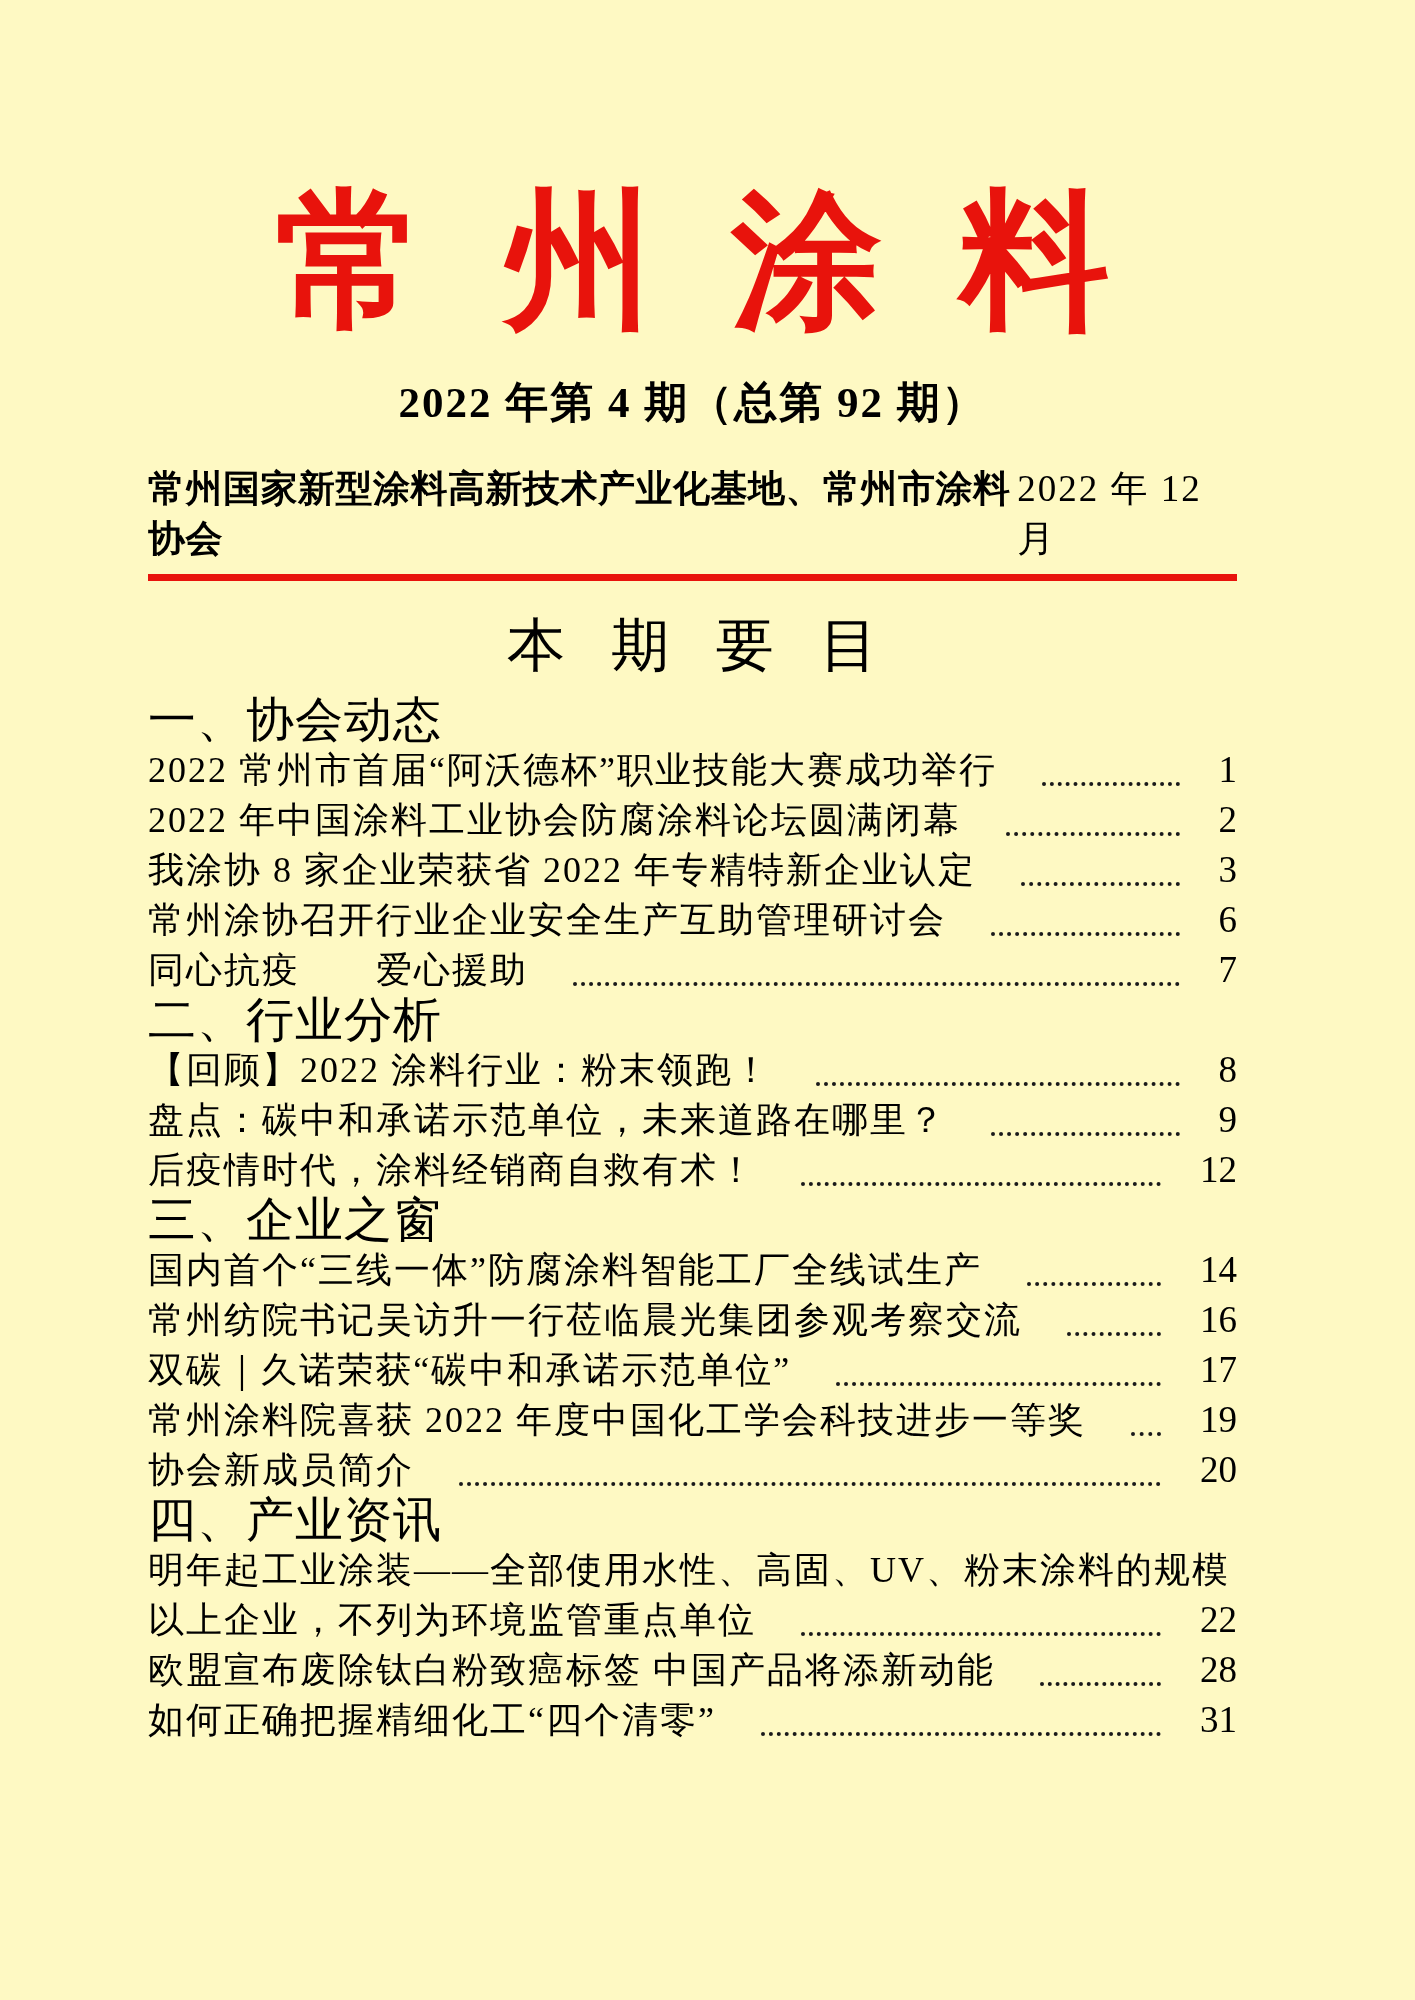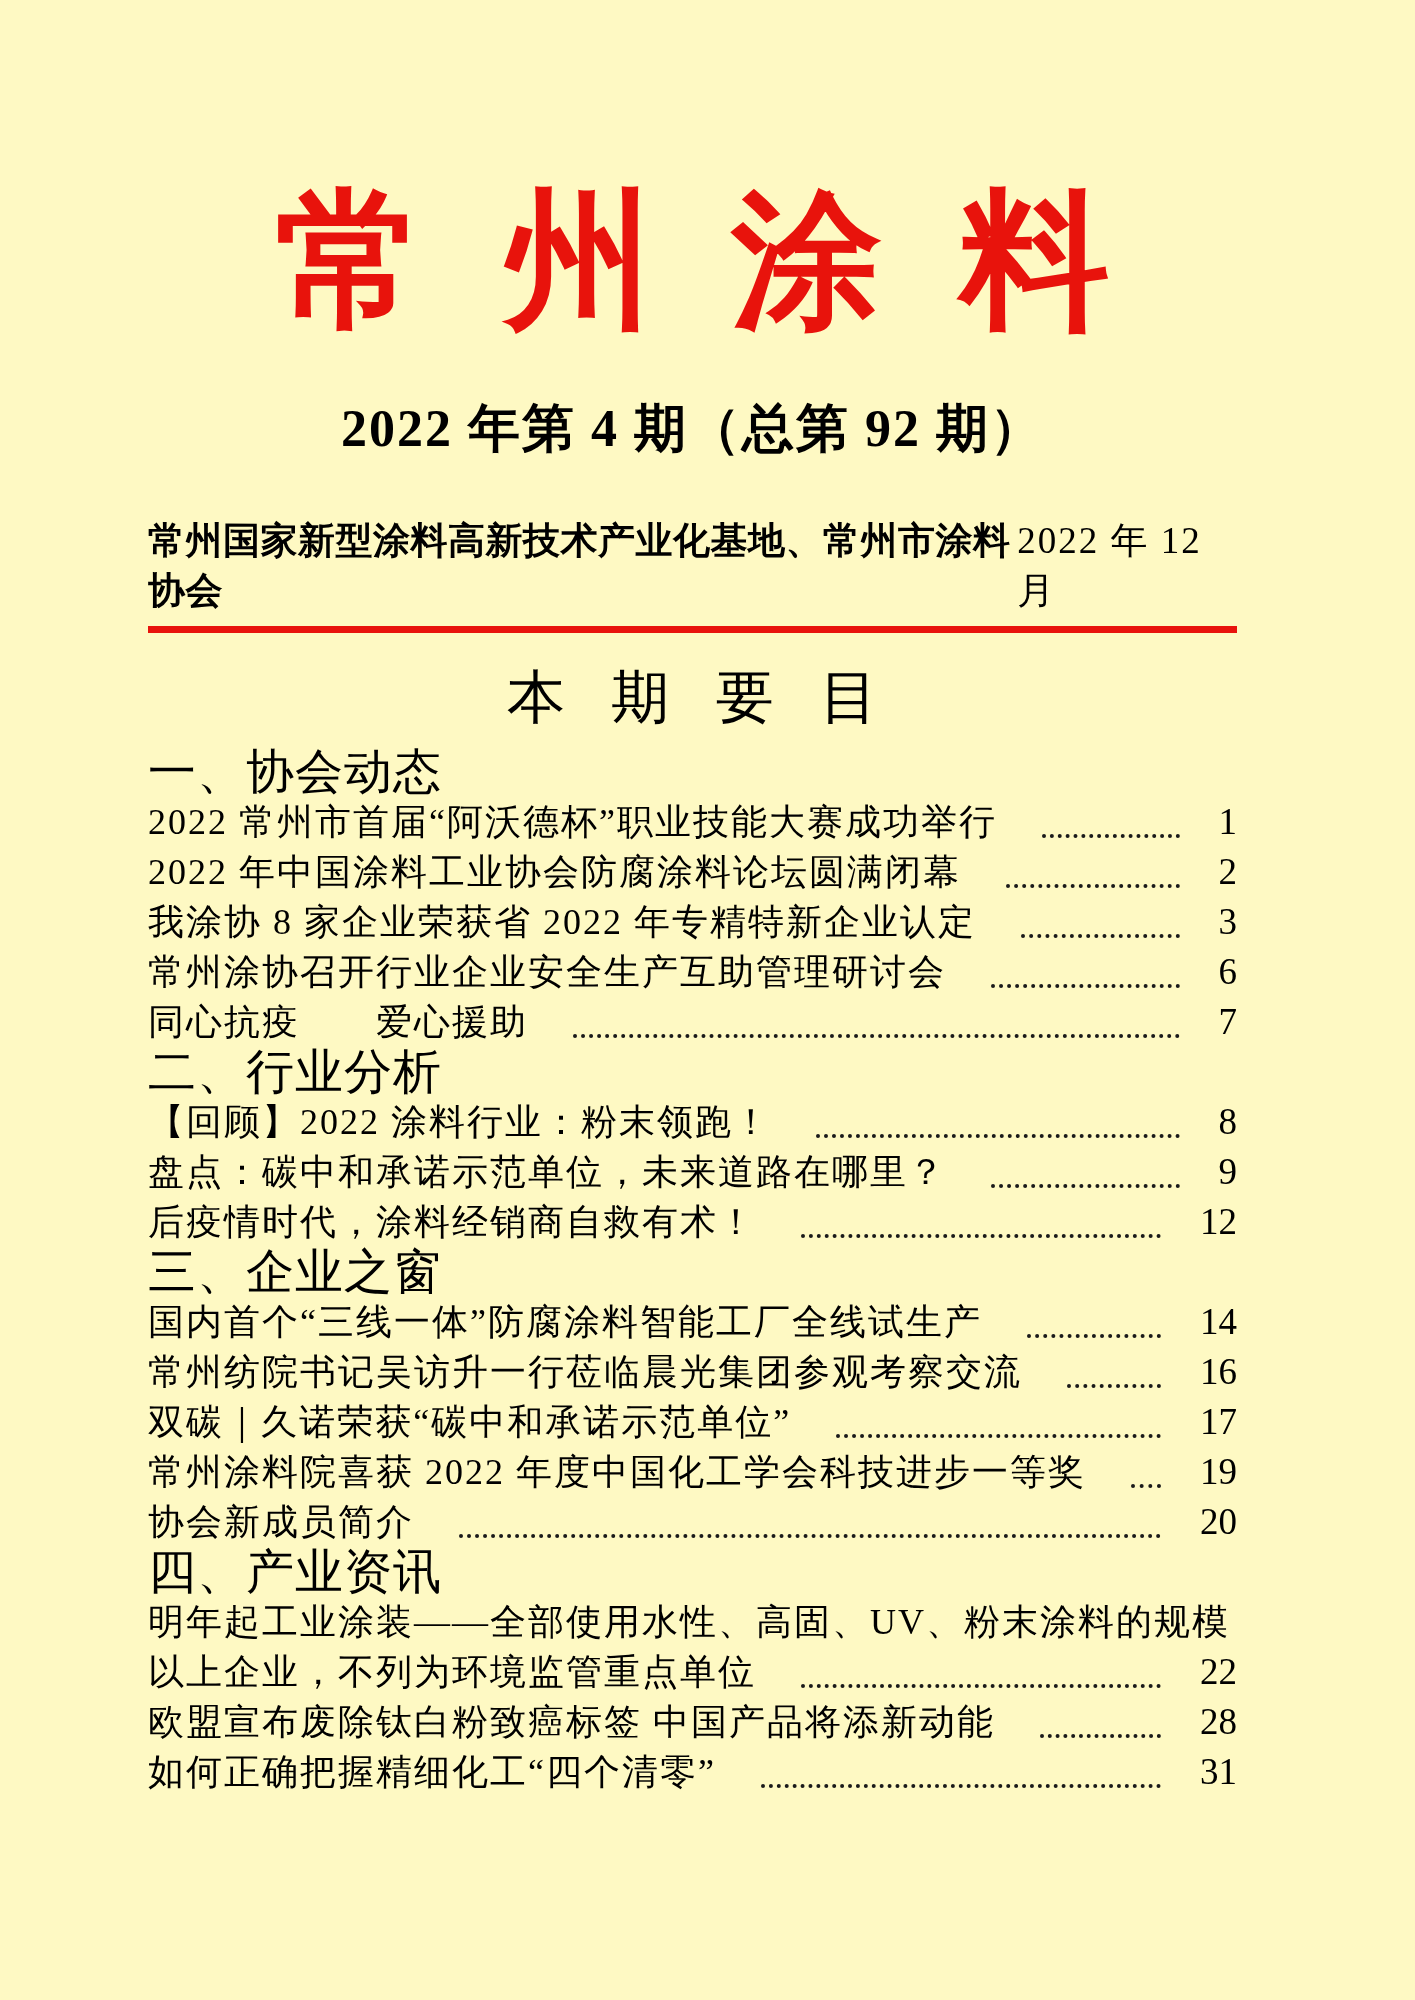--- a/index.html
+++ b/index.html
@@ -21,28 +21,28 @@
     font-size:150px;
     font-weight:bold;
     line-height:1.25;
     letter-spacing:0.52em;
     padding-left:0.52em; 
     color:var(--accent,#e8130c);
     font-family:"Liberation Serif", serif;
     white-space:nowrap;
   }
   .issue-line{
-    margin-top:38px;
+    margin-top:18px;
     text-align:center;
-    font-size:52px;
+    font-size:43px;
     font-weight:bold;
     letter-spacing:2px;
   }
   .pub-row{
-    margin-top:52px;
+    margin-top:32px;
     display:flex;
     align-items:baseline;
     font-size:37px;
   }
   .publisher{font-weight:bold;letter-spacing:0.5px;}
   .issue-date{font-weight:normal;padding-right:2px;letter-spacing:2px;}
   .red-rule{
     margin-top:10px;
     height:7px;
     background:var(--accent,#e8130c);

